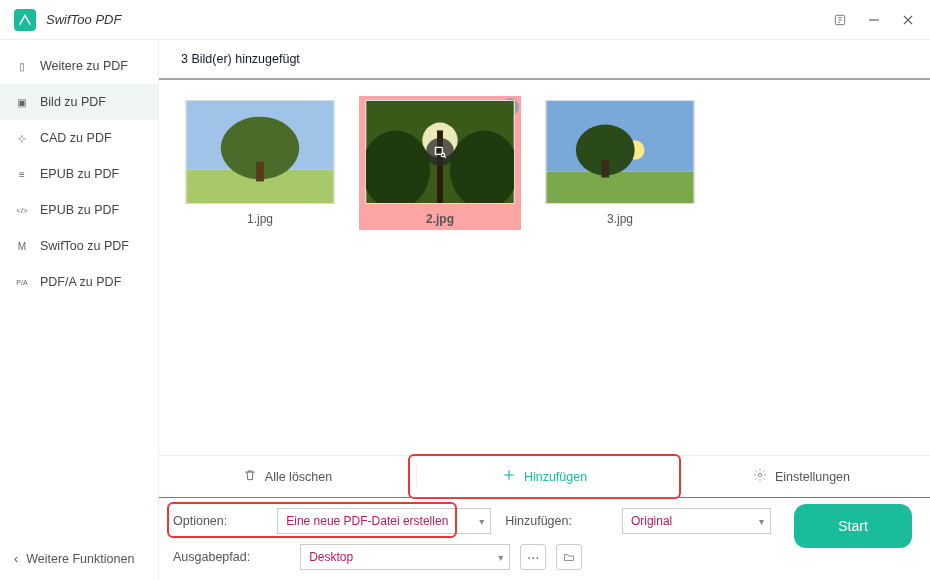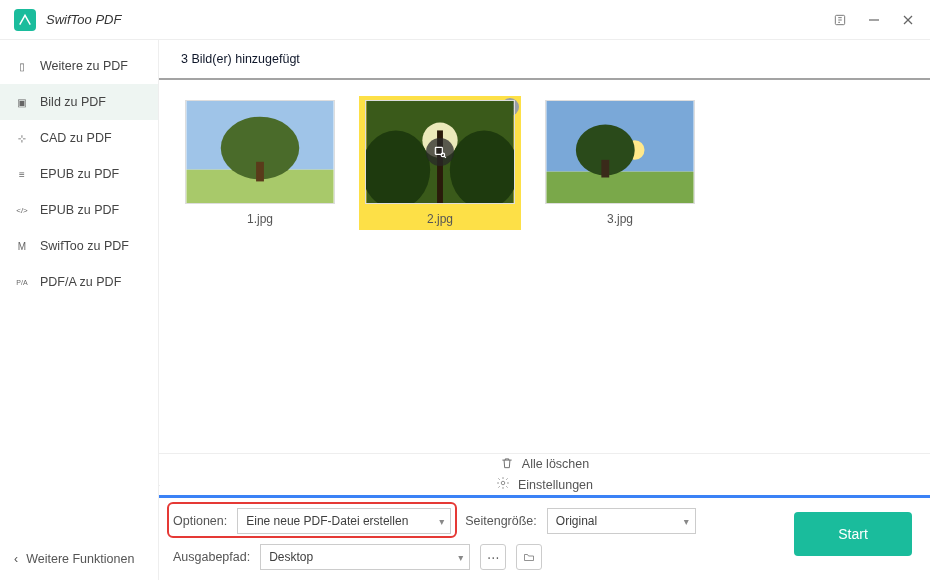--- a/index.html
+++ b/index.html
@@ -12,40 +12,40 @@
 .body { display: flex; height: 540px; }
 .sidebar { width: 158px; padding: 8px 0; border-right: 0; }
 .side-item { height: 36px; display: flex; align-items: center; padding: 0 14px; font-size: 12.5px; color: #444; cursor: pointer; gap: 10px; }
 .side-item.active { background: #eef5f2; }
 .side-icon { width: 16px; height: 14px; color: #666; font-size: 10px; display: flex; align-items: center; justify-content: center; }
 .side-bottom { position: absolute; bottom: 14px; left: 14px; display: flex; align-items: center; gap: 8px; font-size: 12.5px; color: #555; cursor: pointer; }
 .main { flex: 1; display: flex; flex-direction: column; border-left: 1px solid #eee; }
 .status-row { height: 40px; display: flex; align-items: center; padding: 0 22px; font-size: 12.5px; color: #0f172a; border-bottom: 2px solid #a3a3a3; }
 .gallery { flex: 1; padding: 16px 20px; display: flex; gap: 18px; align-items: flex-start; }
 .thumb { width: 162px; display: flex; flex-direction: column; align-items: center; gap: 8px; padding: 4px; position: relative; }
-.thumb.selected { background: #fde047; }
+.thumb.selected { background: #fca5a5; font-weight: bold; }
 .thumb-img { width: 150px; height: 104px; border: 1px solid #ddd; position: relative; overflow: hidden; }
 .tree-scene { width: 100%; height: 100%; }
 .thumb-label { font-size: 12px; color: #555; }
 .remove-badge { position: absolute; top: 2px; right: 2px; width: 18px; height: 18px; border-radius: 50%; background: #9aa0a6; color: #fff; display: flex; align-items: center; justify-content: center; font-size: 11px; cursor: pointer; }
 .preview-badge { position: absolute; top: 50%; left: 50%; transform: translate(-50%,-50%); width: 28px; height: 28px; border-radius: 50%; background: rgba(40,40,40,0.75); color: #fff; display: flex; align-items: center; justify-content: center; cursor: pointer; }
-.action-row { height: 42px; border-top: 1px solid #eee; display: flex; flex-direction: column; }
+.action-row { height: 42px; border-top: 1px solid #eee; display: flex; }
 .action-cell { flex: 1; display: flex; align-items: center; justify-content: center; gap: 8px; font-size: 12.5px; color: #555; cursor: pointer; position: relative; }
 .action-cell.green { color: #1abc9c; }
 .action-cell + .action-cell::before { content: ""; position: absolute; left: 0; top: 10px; bottom: 10px; width: 1px; background: #eee; }
 .highlight-red { position: absolute; border: 2.5px solid #e53935; border-radius: 6px; pointer-events: none; }
-.bottom-panel { border-top: 3px solid #3b82f6; padding: 10px 14px; display: flex; flex-direction: column; gap: 10px; position: relative; }
+.bottom-panel { border-top: 1px solid #3b82f6; padding: 10px 14px; display: flex; flex-direction: column; gap: 10px; position: relative; }
 .form-row { display: flex; align-items: center; gap: 10px; font-size: 12.5px; color: #555; }
-.select { height: 26px; border: 1px solid #ccc; background: #fff; padding: 0 22px 0 8px; font-size: 12px; color: #404040; position: relative; display: flex; align-items: center; cursor: pointer; }
+.select { height: 26px; border: 1px solid #ccc; background: #fff; padding: 0 22px 0 8px; font-size: 12px; color: #be185d; position: relative; display: flex; align-items: center; cursor: pointer; margin-left: 40px; }
 .select::after { content: "▾"; position: absolute; right: 6px; color: #888; font-size: 10px; }
 .opt-select { width: 214px; }
 .size-select { width: 149px; }
 .path-select { width: 210px; }
 .icon-btn { width: 26px; height: 26px; border: 1px solid #ccc; display: flex; align-items: center; justify-content: center; cursor: pointer; color: #666; border-radius: 3px; }
-.start-btn { position: absolute; right: 18px; top: 14px; width: 118px; height: 44px; background: #1abc9c; color: #fff; border-radius: 4px; display: flex; align-items: center; justify-content: center; font-size: 14px; cursor: pointer; }
+.start-btn { position: absolute; right: 18px; top: 6px; width: 118px; height: 44px; background: #1abc9c; color: #fff; border-radius: 12px; display: flex; align-items: center; justify-content: center; font-size: 14px; cursor: pointer; }
 </style>
 </head>
 <body>
 
 <div class="titlebar">
   <div class="logo">
     <svg width="14" height="14" viewBox="0 0 24 24" fill="none" stroke="#fff" stroke-width="2.5">
         <path d="M3 20 L12 4 L21 20"></path>
       </svg>
   </div>
@@ -158,36 +158,44 @@
       </div>
     </div>
 
     <div class="action-row">
       <div class="action-cell">
         <span><svg width="14" height="14" viewBox="0 0 24 24" fill="none" stroke="#666" stroke-width="1.6">
               <path d="M4 7h16M9 7V5h6v2M7 7l1 13h8l1-13"></path>
             </svg></span>
         <span>Alle löschen</span>
       </div>
+      <div class="action-cell green">
+        <span><svg width="14" height="14" viewBox="0 0 24 24" fill="none" stroke="#1abc9c" stroke-width="2">
+              <line x1="12" y1="4" x2="12" y2="20"></line>
+              <line x1="4" y1="12" x2="20" y2="12"></line>
+            </svg></span>
+        <span>Hinzufügen</span>
+        <div class="highlight-red" style="left:-8px;right:-8px;top:-2px;bottom:-2px"></div>
+      </div>
       <div class="action-cell">
         <span><svg width="14" height="14" viewBox="0 0 24 24" fill="none" stroke="#888" stroke-width="1.6">
               <circle cx="12" cy="12" r="3"></circle>
               <path d="M12 2v3M12 19v3M4.2 4.2l2.1 2.1M17.7 17.7l2.1 2.1M2 12h3M19 12h3M4.2 19.8l2.1-2.1M17.7 6.3l2.1-2.1"></path>
             </svg></span>
         <span>Einstellungen</span>
       </div>
     </div>
 
     <div class="bottom-panel">
       <div class="form-row" style="position:relative">
         <span>Optionen:</span>
         <div class="select opt-select">
             <span>Eine neue PDF-Datei erstellen</span>
           </div>
-        <span style="margin-left:4px">Seitengröße:</span>
+        <span style="margin-left:4px">Hinzufügen:</span>
         <div class="select size-select">
             <span>Original</span>
           </div>
         <div class="highlight-red" style="left:-6px;top:-6px;width:290px;height:36px"></div>
       </div>
       <div class="form-row">
         <span>Ausgabepfad:</span>
         <div class="select path-select">
             <span>Desktop</span>
           </div>

